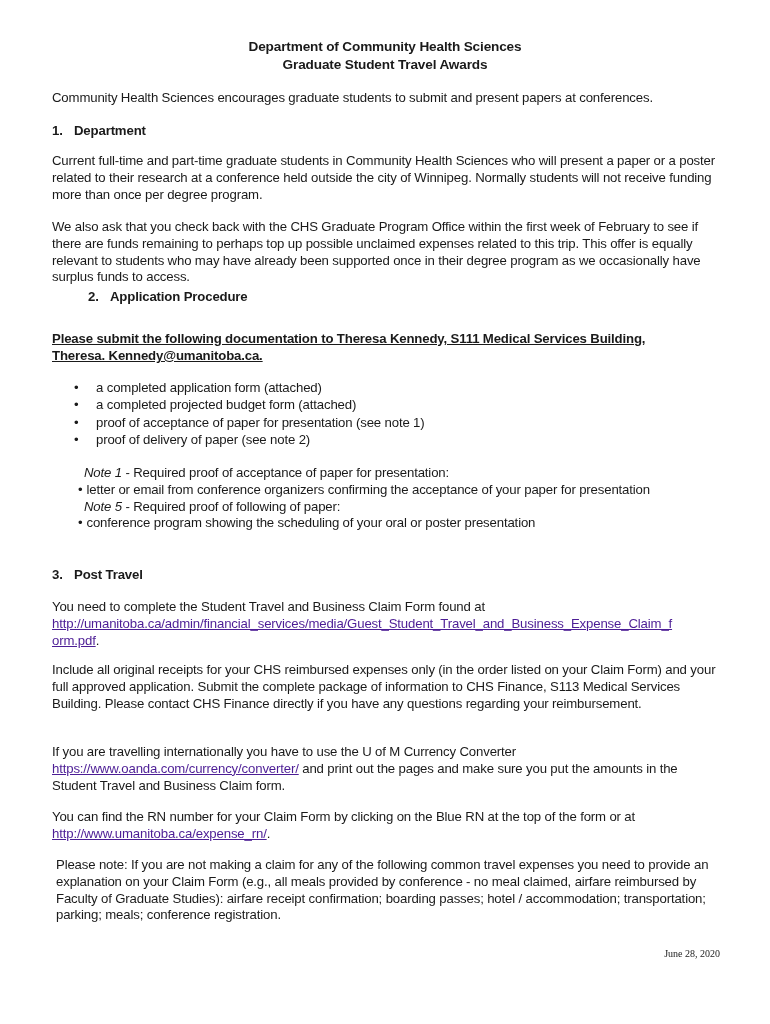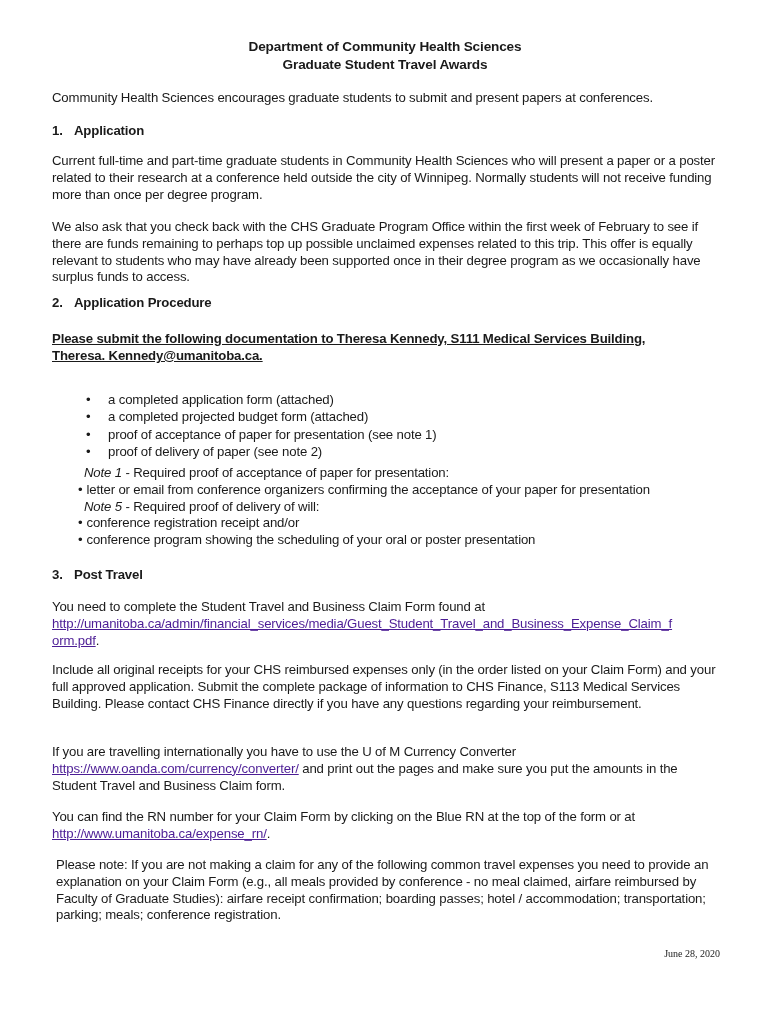--- a/index.html
+++ b/index.html
@@ -7,64 +7,63 @@
     width: 770px; height: 1024px; position: relative; overflow: hidden;
     font-family: "Liberation Sans", sans-serif; color: #1a1a1a;
     font-size: 13.2px; letter-spacing: -0.15px;
   }
   .abs { position: absolute; left: 52px; right: 48px; line-height: 16.8px; }
   .title { position: absolute; left: 0; right: 0; text-align: center; font-weight: bold; font-size: 13.6px; line-height: 17.5px; }
   .h { font-weight: bold; }
   .h .num { display: inline-block; width: 22px; }
   a.link { color: #4c1d95; text-decoration: underline; }
   .u { font-weight: bold; text-decoration: underline; }
-  ul.bul { list-style: none; margin: 12px; padding: 0; }
+  ul.bul { list-style: none; margin: 0; padding: 0; }
   ul.bul li { position: relative; padding-left: 44px; line-height: 17.3px; }
   ul.bul li::before { content: "\2022"; position: absolute; left: 22px; top: 0; }
   .note i { font-style: italic; margin-left: 32px; }
   .sub { padding-left: 26px; position: relative; }
   .sub .dot { margin-right: 4px; }
   .date { position: absolute; right: 50px; top: 948px; font-family: "Liberation Serif", serif; font-size: 10px; letter-spacing: 0; }
 </style>
 </head>
 <body>
 
 <div class="title" style="top:38px;">Department of Community Health Sciences</div>
 <div class="title" style="top:56px;">Graduate Student Travel Awards</div>
 
 <div class="abs" style="top:90px;">Community Health Sciences encourages graduate students to submit and present papers at conferences.</div>
 
 <div class="abs h" style="top:123px;">
-  <span class="num">1.</span><span>Application</span>
+  <span class="num">1.</span><span>Department</span>
 </div>
 <div class="abs" style="top:153px;">Current full-time and part-time graduate students in Community Health Sciences who will present a paper or a poster related to their research at a conference held outside the city of Winnipeg. Normally students will not receive funding more than once per degree program.</div>
 <div class="abs" style="top:219px;">We also ask that you check back with the CHS Graduate Program Office within the first week of February to see if there are funds remaining to perhaps top up possible unclaimed expenses related to this trip.  This offer is equally relevant to students who may have already been supported once in their degree program as we occasionally have surplus funds to access.</div>
 
-<div class="abs h" style="top:295px;">
+<div class="abs h" style="top:289px;margin-left:36px;">
   <span class="num">2.</span><span>Application Procedure</span>
 </div>
 <div class="abs" style="top:331px;">
   <div class="u">Please submit the following documentation to Theresa Kennedy, S111 Medical Services Building,</div>
   <div class="u" style="display:inline-block;">Theresa. Kennedy@umanitoba.ca.</div>
 </div>
 
 <div class="abs" style="top:379px;">
   <ul class="bul">
     <li>a completed application form (attached)</li>
     <li>a completed projected budget form (attached)</li>
     <li>proof of acceptance of paper for presentation (see note 1)</li>
     <li>proof of delivery of paper (see note 2)</li>
   </ul>
 </div>
 
 <div class="abs note" style="top:465px;">
   <div><i>Note 1</i><span> - Required proof of acceptance of paper for presentation:</span></div>
   <div class="sub"><span class="dot">•</span><span>letter or email from conference organizers confirming the acceptance of your paper for presentation</span></div>
-  <div><i>Note 5</i><span> - Required proof of delivery of will:</span></div>
-  <div class="sub"><span class="dot">•</span><span>conference registration receipt and/or</span></div>
+  <div><i>Note 5</i><span> - Required proof of following of paper:</span></div>
   <div class="sub"><span class="dot">•</span><span>conference program showing the scheduling of your oral or poster presentation</span></div>
 </div>
 
 <div class="abs h" style="top:567px;">
   <span class="num">3.</span><span>Post Travel</span>
 </div>
 
 <div class="abs" style="top:599px;">
   <div>You need to complete the Student Travel and Business Claim Form found at</div>
   <div><a class="link">http://umanitoba.ca/admin/financial_services/media/Guest_Student_Travel_and_Business_Expense_Claim_f</a></div>

